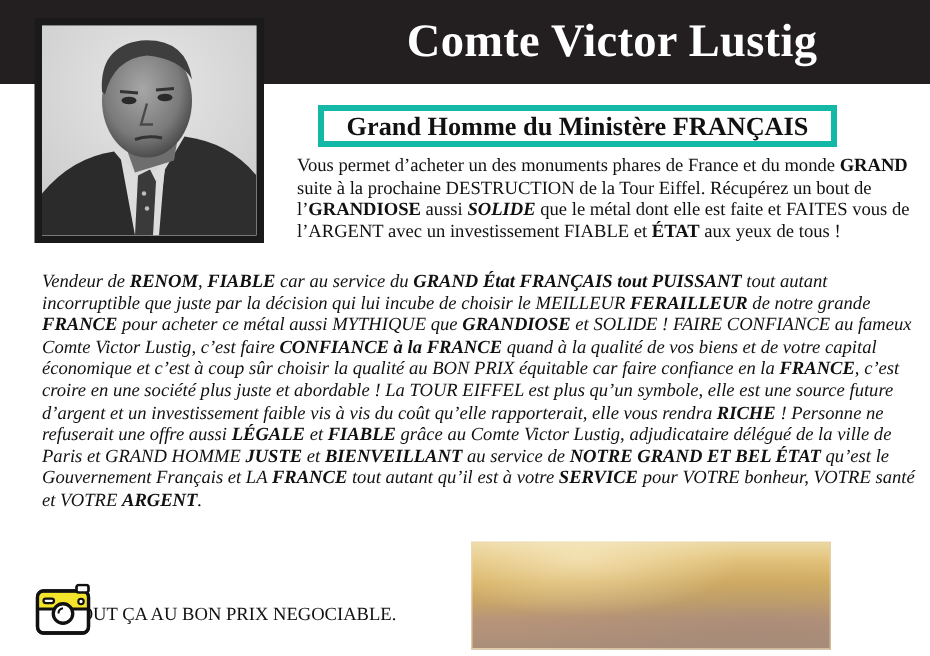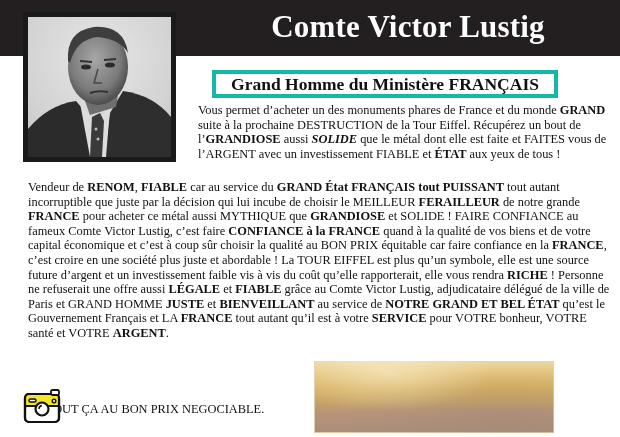--- a/index.html
+++ b/index.html
@@ -8,21 +8,21 @@
   .topbar { position:absolute; left:0; top:0; width:620px; height:56px; background:#231f20; }
   .title { position:absolute; left:196px; top:0; width:424px; height:56px; line-height:54px;
            text-align:center; color:#ffffff; font-weight:bold; font-size:31px; letter-spacing:0.2px; }
   .photo-frame { position:absolute; left:23px; top:12px; width:153px; height:150px; background:#1b1a1a; }
   .photo { position:absolute; left:5px; top:5px; width:143px; height:140px; overflow:hidden;
            background:#d9d9d9; }
   .subtitle-box { position:absolute; left:212px; top:70px; width:346px; height:28px; background:#14b8a6; }
   .subtitle-inner { position:absolute; left:4px; top:4px; right:4px; bottom:4px; background:#fff;
            text-align:center; font-weight:bold; font-size:17.5px; line-height:20px; color:#111; }
   .intro { position:absolute; left:198px; top:103px; width:412px; font-size:12.4px; line-height:14.6px; }
-  .body-text { position:absolute; left:28px; top:180px; width:582px; font-size:12.4px; line-height:14.6px; }
+  .body-text { position:absolute; left:28px; top:180px; width:582px; font-size:12.4px; line-height:14.6px;font-style:italic; }
   .closing { position:absolute; left:28px; top:363px; font-size:12.4px; line-height:14.6px;margin-top:39px; }
   .camera { position:absolute; left:23px; top:389px; width:40px; height:36px; }
   .gold-banner { position:absolute; left:314px; top:361px; width:240px; height:72px;
       background: linear-gradient(180deg, #ecd9a4 0%, #e2c27a 18%, #d6b060 38%, #c9a567 55%, #b89478 72%, #a98e7a 100%);
       box-shadow: inset 0 0 0 1px rgba(230,210,170,0.9); }
   .gold-banner::after { content:""; position:absolute; inset:0;
       background: radial-gradient(ellipse at 30% 15%, rgba(255,245,215,0.55) 0%, rgba(255,245,215,0) 45%),
                   radial-gradient(ellipse at 80% 80%, rgba(150,130,120,0.35) 0%, rgba(150,130,120,0) 60%); }
   b { font-weight:bold; }
   i { font-style:italic; }

